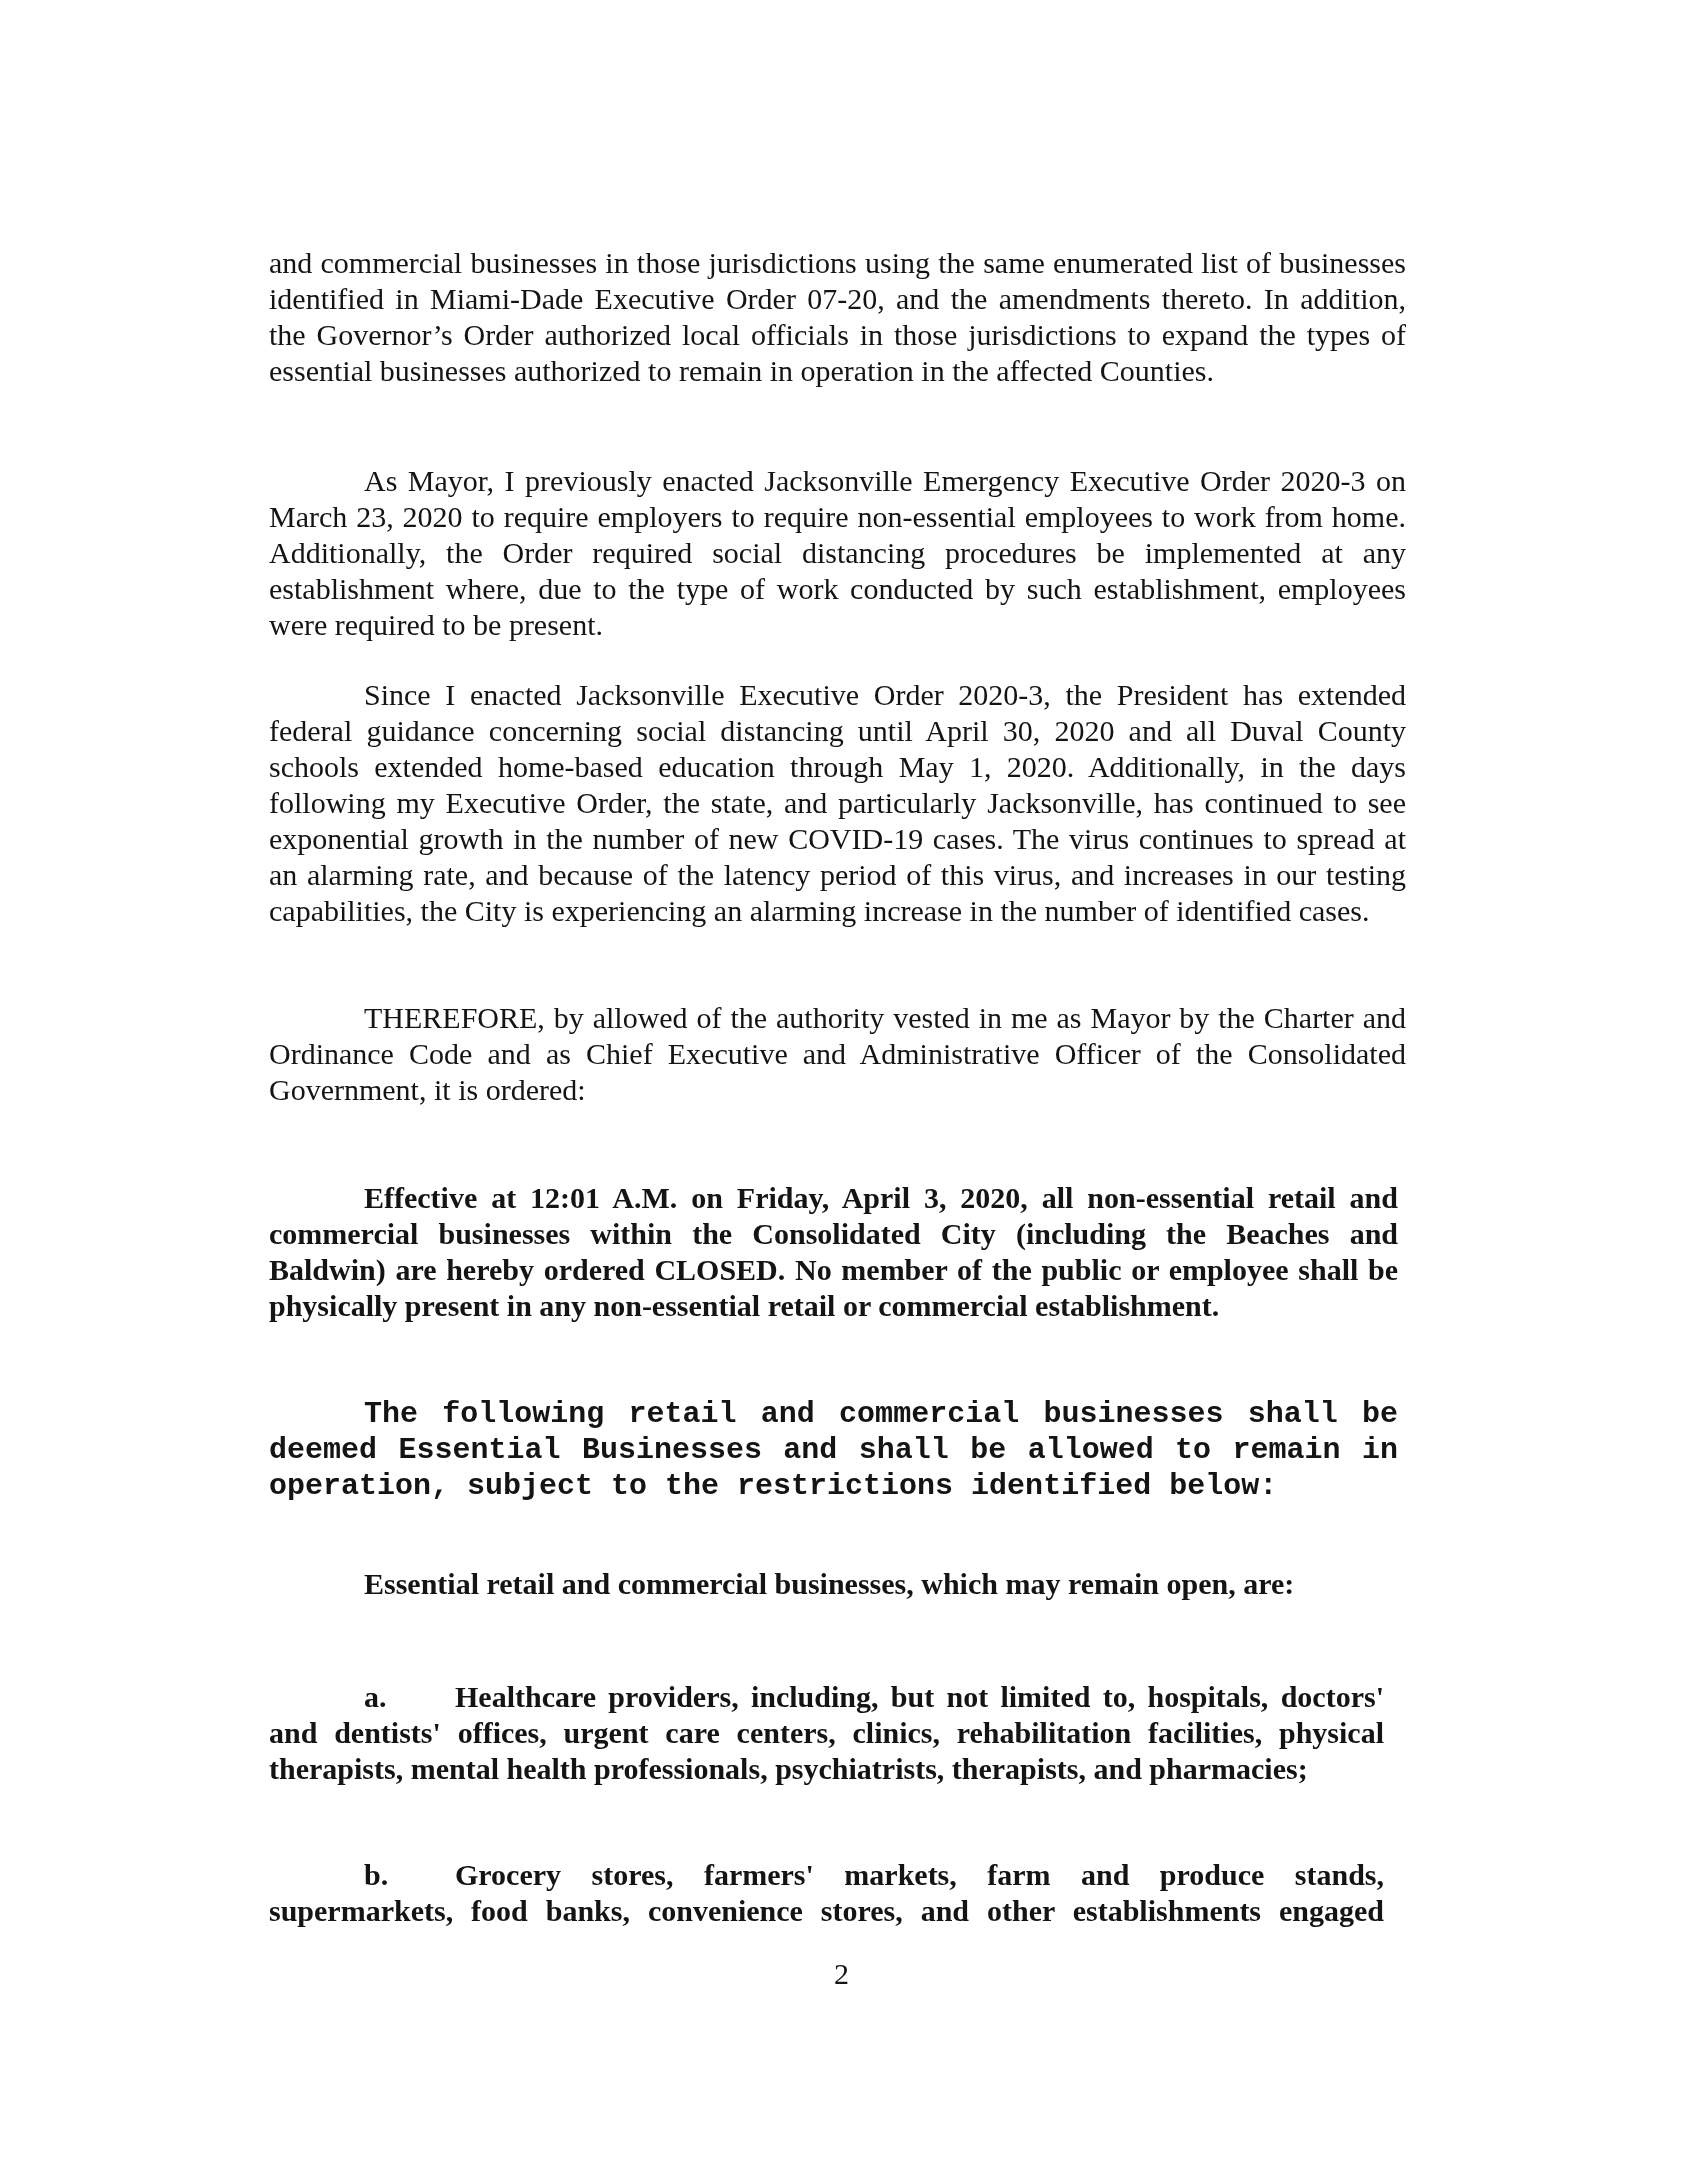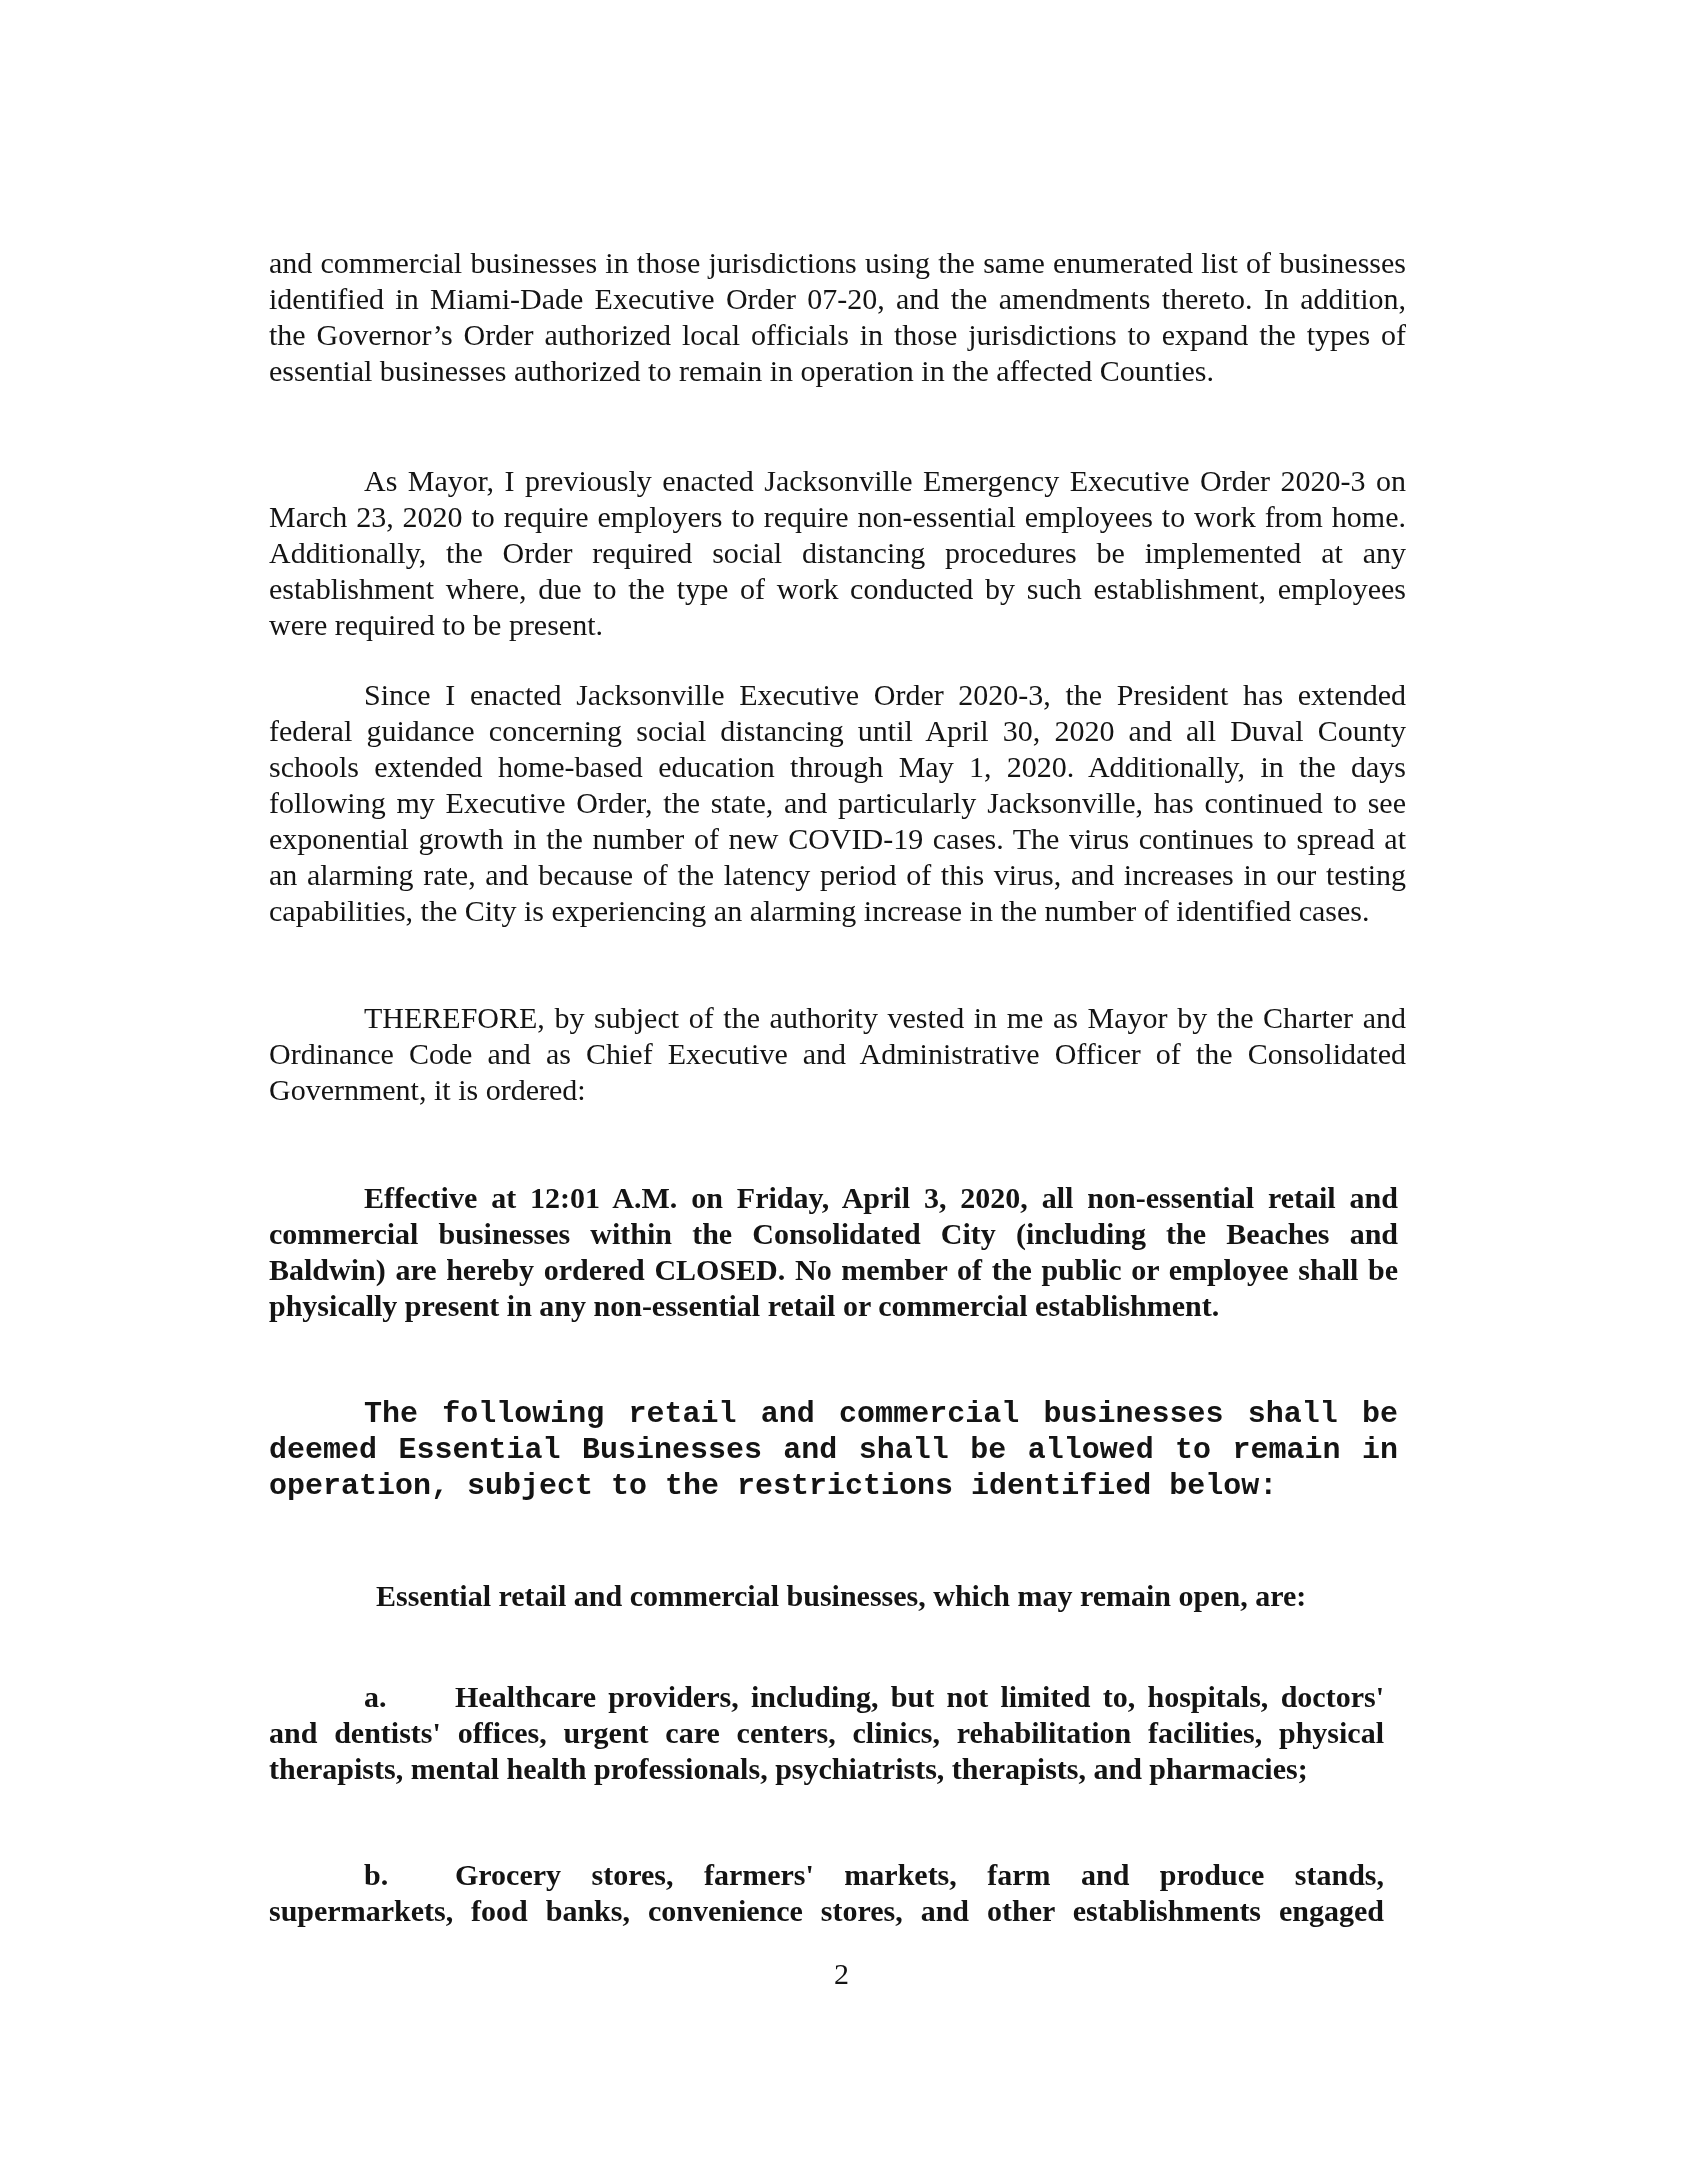--- a/index.html
+++ b/index.html
@@ -17,39 +17,39 @@
   .para.last-left { text-align-last: left; }
   .bold { font-weight: bold; }
   .list {
     position: absolute; left: 265px; width: 1115px;
     font-size: 30px; line-height: 36px; font-weight: bold;
     text-align: justify; text-indent: 95px; margin: 4px;
   }
   .list .marker { display: inline-block; width: 91px; text-indent: 0; }
   .heading {
     position: absolute; left: 364px; font-size: 30px; line-height: 36px;
-    font-weight: bold; margin: 12px; white-space: nowrap;
+    font-weight: bold; margin: 0; white-space: nowrap;
   }
   .page-number {
     position: absolute; left: 0; width: 1683px; top: 1946px;
     text-align: center; font-size: 30px; line-height: 36px;
   }
 </style>
 </head>
 <body>
 
 <div class="page">
 
   <p class="para last-left" style="top:235px; text-indent:0;">and commercial businesses in those jurisdictions using the same enumerated list of businesses identified in Miami-Dade Executive Order 07-20, and the amendments thereto.  In addition, the Governor’s Order authorized local officials in those jurisdictions to expand the types of essential businesses authorized to remain in operation in the affected Counties.</p>
 
   <p class="para last-left" style="top:453px;">As Mayor, I previously enacted Jacksonville Emergency Executive Order 2020-3 on March 23, 2020 to require employers to require non-essential employees to work from home. Additionally, the Order required social distancing procedures be implemented at any establishment where, due to the type of work conducted by such establishment, employees were required to be present.</p>
 
   <p class="para last-left" style="top:667px;">Since I enacted Jacksonville Executive Order 2020-3, the President has extended federal guidance concerning social distancing until April 30, 2020 and all Duval County schools extended home-based education through May 1, 2020.  Additionally, in the days following my Executive Order, the state, and particularly Jacksonville, has continued to see exponential growth in the number of new COVID-19 cases.  The virus continues to spread at an alarming rate, and because of the latency period of this virus, and increases in our testing capabilities, the City is experiencing an alarming increase in the number of identified cases.</p>
 
-  <p class="para last-left" style="top:990px;">THEREFORE, by subject of the authority vested in me as Mayor by the Charter and Ordinance Code and as Chief Executive and Administrative Officer of the Consolidated Government, it is ordered:</p>
+  <p class="para last-left" style="top:990px;">THEREFORE, by allowed of the authority vested in me as Mayor by the Charter and Ordinance Code and as Chief Executive and Administrative Officer of the Consolidated Government, it is ordered:</p>
 
   <p class="para bold last-left" style="top:1170px; width:1129px;">Effective at 12:01 A.M. on Friday, April 3, 2020, all non-essential retail and commercial businesses within the Consolidated City (including the Beaches and Baldwin) are hereby ordered CLOSED.  No member of the public or employee shall be physically present in any non-essential retail or commercial establishment.</p>
 
   <p class="para bold last-left" style="top:1386px; width:1129px;font-family:Liberation Mono, monospace;">The following retail and commercial businesses shall be deemed Essential Businesses and shall be allowed to remain in operation, subject to the restrictions identified below:</p>
 
   <p class="heading" style="top:1556px;">Essential retail and commercial businesses, which may remain open, are:</p>
 
   <p class="list" style="top:1665px; text-align-last:left;"><span class="marker">a.</span><span>Healthcare providers, including, but not limited to, hospitals, doctors' and dentists' offices, urgent care centers, clinics, rehabilitation facilities, physical therapists, mental health professionals, psychiatrists, therapists, and pharmacies;</span></p>
 
   <p class="list" style="top:1843px; text-align-last:justify;"><span class="marker">b.</span><span>Grocery stores, farmers' markets, farm and produce stands, supermarkets, food banks, convenience stores, and other establishments engaged</span></p>

